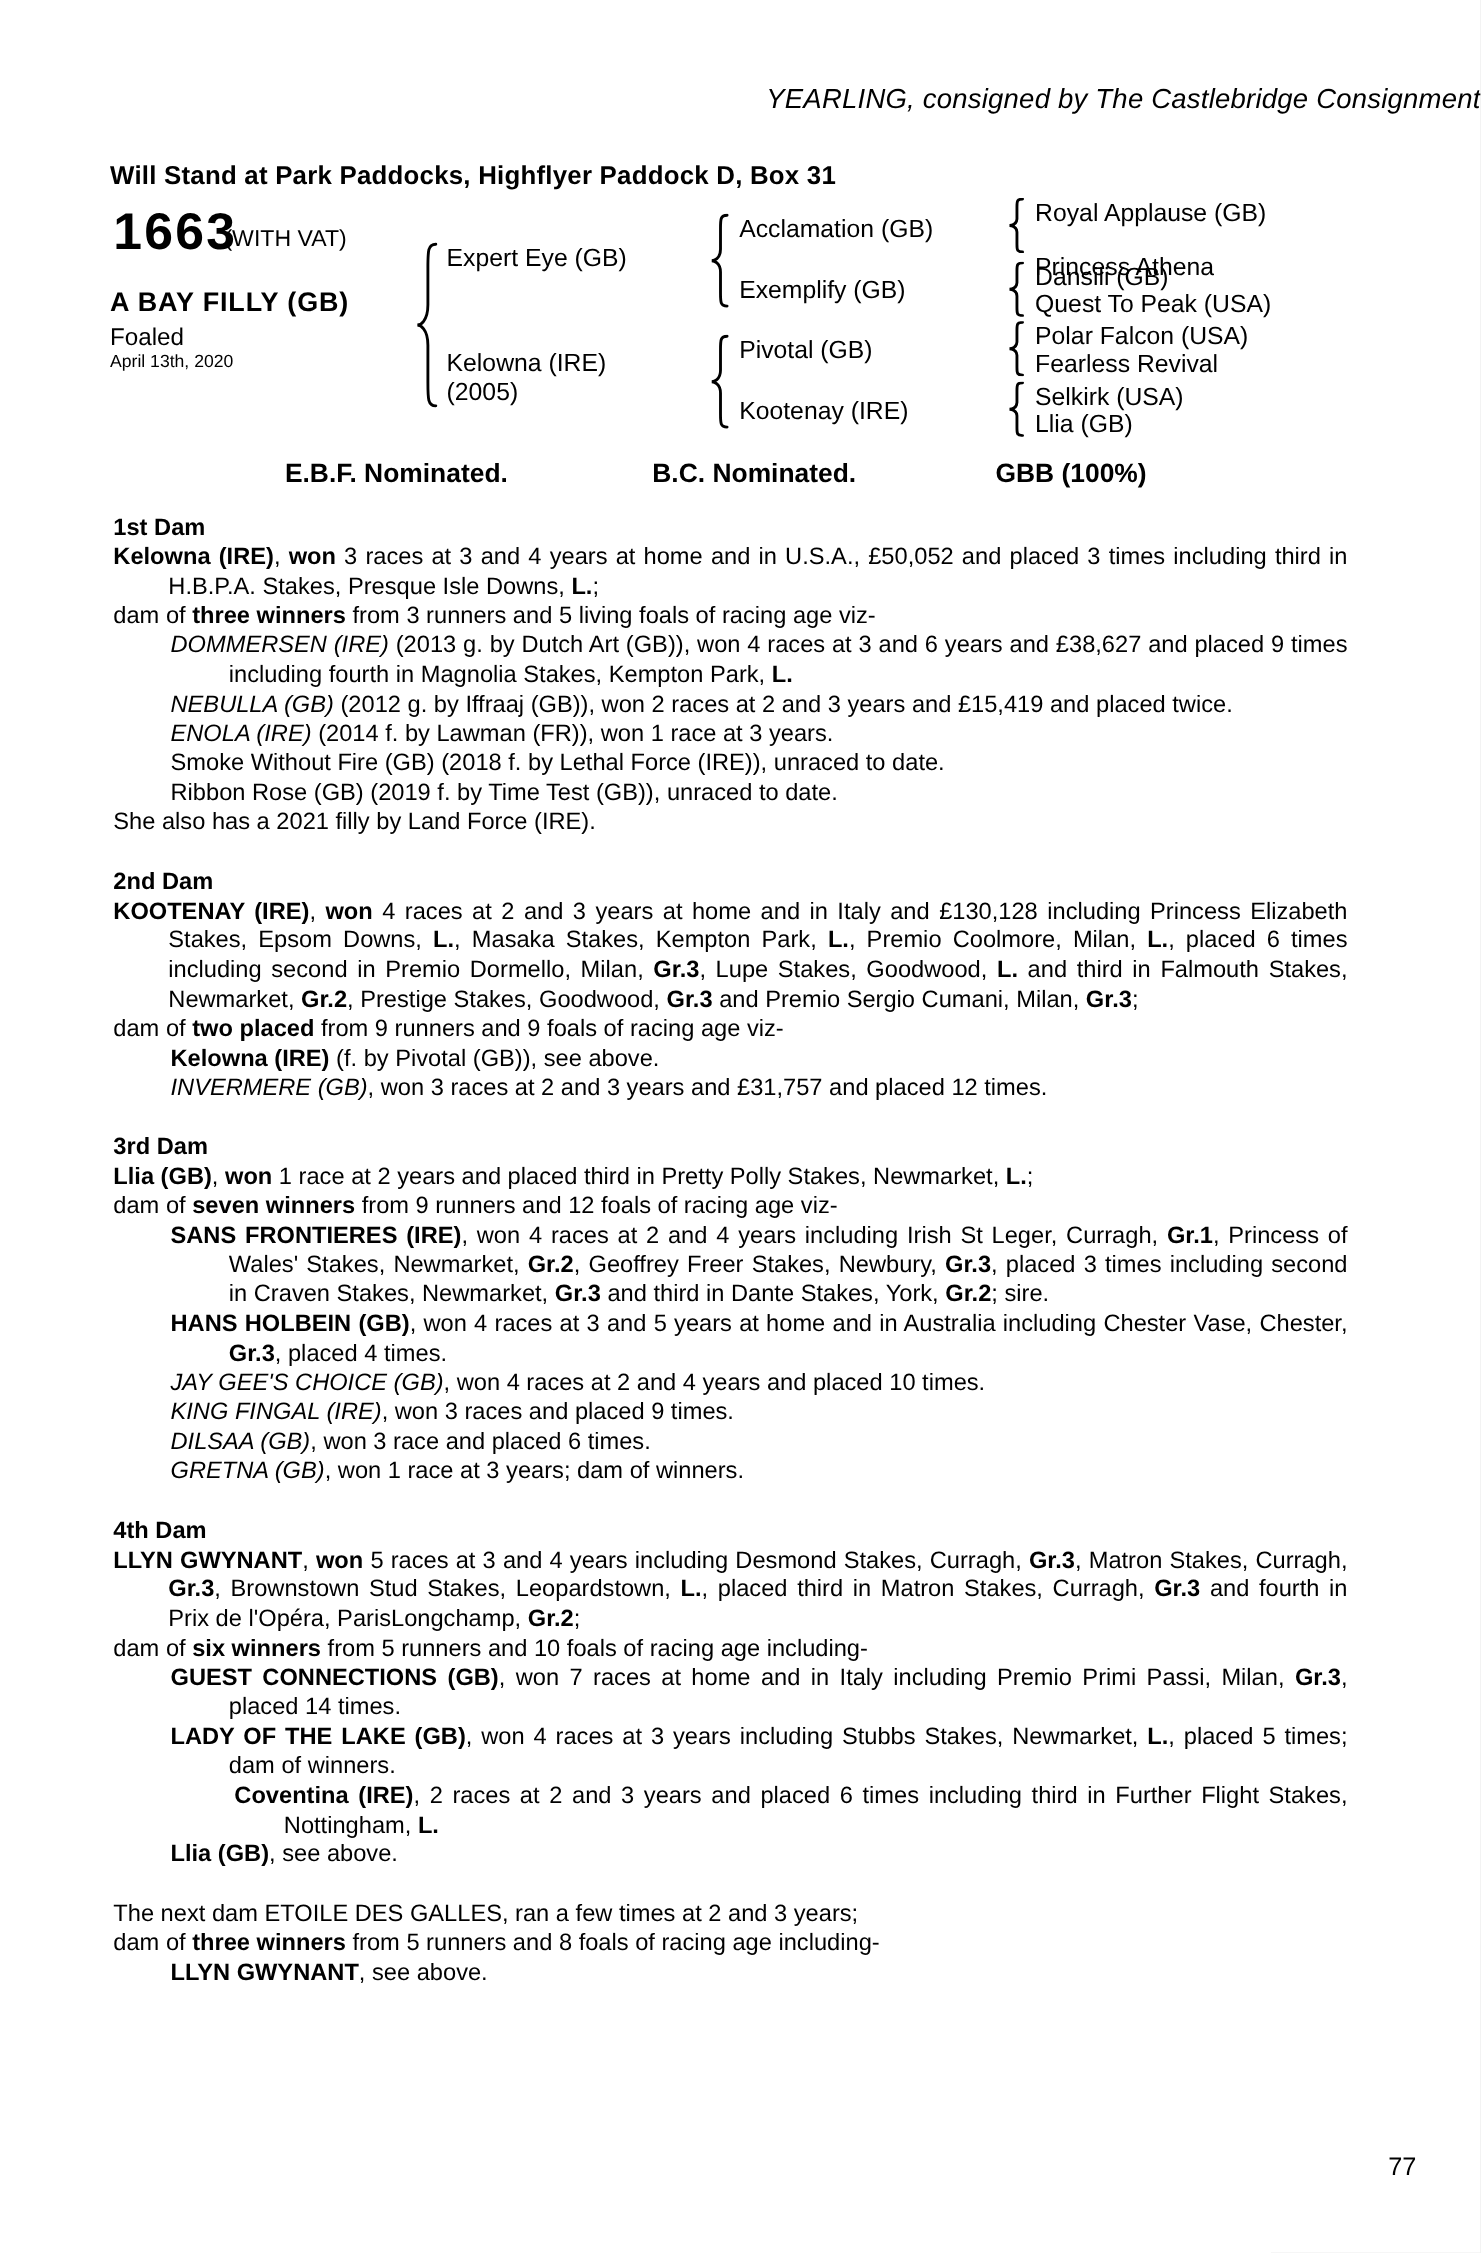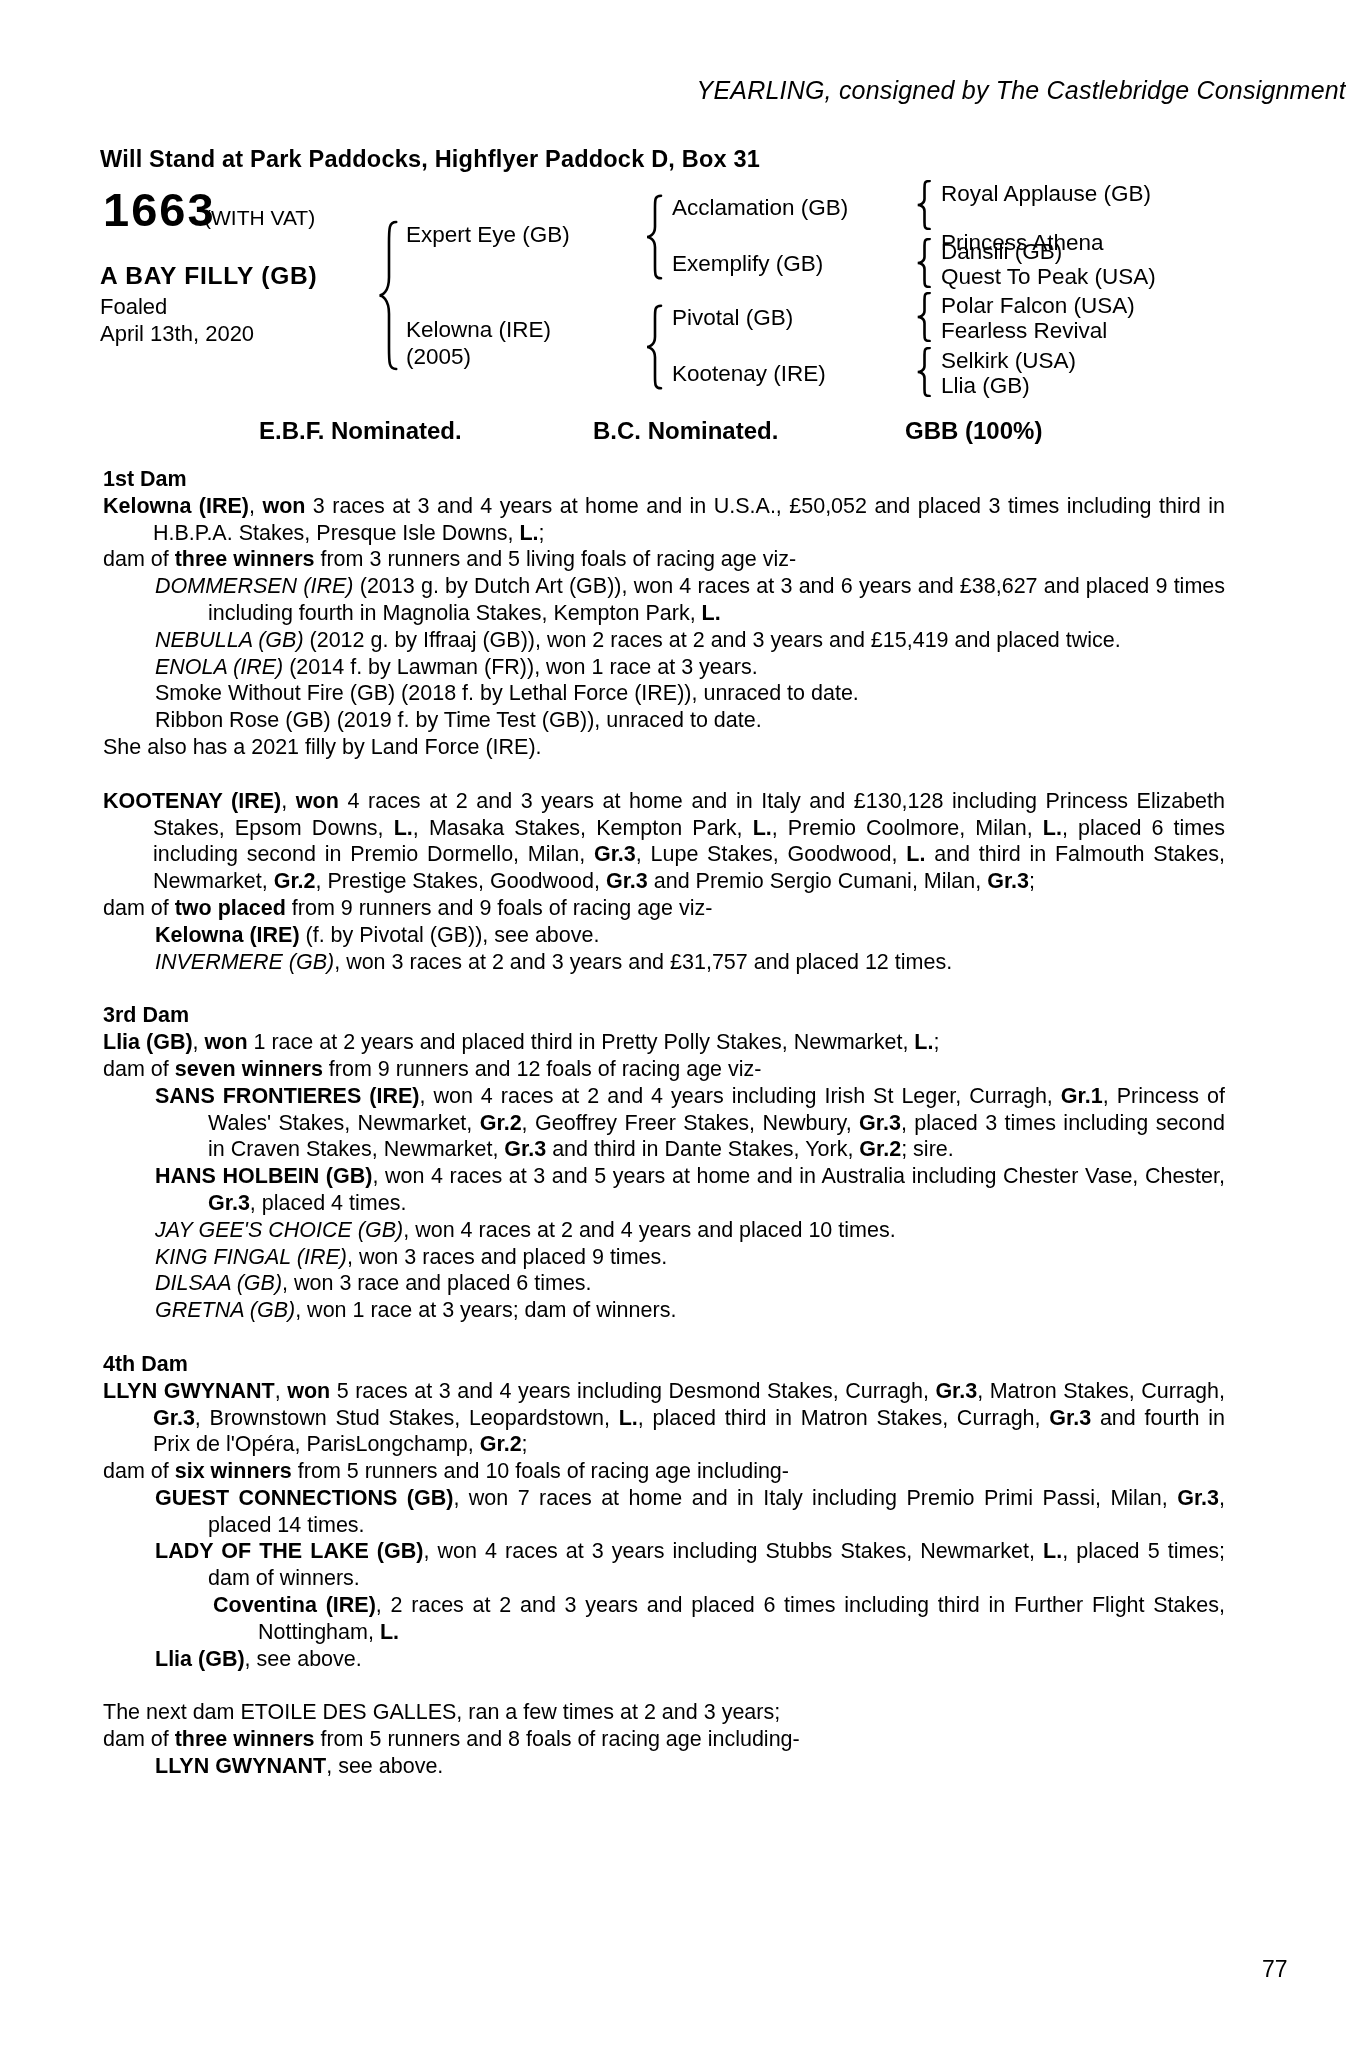--- a/index.html
+++ b/index.html
@@ -10,21 +10,21 @@
   .abs{position:absolute;}
   .title{
     top:76px;left:0;width:100%;text-align:right;
     font-style:italic;font-size:25px;letter-spacing:0.2px;
   }
   .stand{left:100px;top:146px;font-weight:bold;font-size:23.5px;letter-spacing:0.2px;}
   .lotnum{left:103px;top:186px;font-weight:bold;font-size:47px;letter-spacing:2px;line-height:1;}
   .vat{left:204px;top:206px;font-size:21px;}
   .horse{left:100px;top:262px;font-weight:bold;font-size:24.5px;letter-spacing:0.8px;}
   .foaled{left:100px;top:294px;font-size:22px;}
-  .foaldate{left:100px;top:321px;font-size:22px;text-align:right;}
+  .foaldate{left:100px;top:321px;font-size:16px;text-align:right;}
   .pedname{font-size:22.5px;line-height:25px;white-space:nowrap;}
   .brace{position:absolute;}
   .brace svg{display:block;width:100%;height:100%;}
   .noms{font-weight:bold;font-size:24px;top:417px;}
   .sections{
     left:103px;top:466px;width:1122px;
     font-size:21.5px;line-height:26.8px;text-align:justify;
   }
   .sections p{margin:0;}
   .sec-heading{font-weight:bold;text-align:left;}
@@ -118,20 +118,21 @@
         <p class="para p-dam"><span class="b">Kelowna (IRE)</span><span>, </span><span class="b">won</span><span> 3 races at 3 and 4 years at home and in U.S.A., £50,052 and placed 3 times including third in H.B.P.A. Stakes, Presque Isle Downs, </span><span class="b">L.</span><span>;</span></p>
         <p class="para p-flush"><span>dam of </span><span class="b">three winners</span><span> from 3 runners and 5 living foals of racing age viz-</span></p>
         <p class="para p-prog"><span class="i">DOMMERSEN (IRE)</span><span> (2013 g. by Dutch Art (GB)), won 4 races at 3 and 6 years and £38,627 and placed 9 times including fourth in Magnolia Stakes, Kempton Park, </span><span class="b">L.</span></p>
         <p class="para p-prog"><span class="i">NEBULLA (GB)</span><span> (2012 g. by Iffraaj (GB)), won 2 races at 2 and 3 years and £15,419 and placed twice.</span></p>
         <p class="para p-prog"><span class="i">ENOLA (IRE)</span><span> (2014 f. by Lawman (FR)), won 1 race at 3 years.</span></p>
         <p class="para p-prog"><span>Smoke Without Fire (GB) (2018 f. by Lethal Force (IRE)), unraced to date.</span></p>
         <p class="para p-prog"><span>Ribbon Rose (GB) (2019 f. by Time Test (GB)), unraced to date.</span></p>
         <p class="para p-flush"><span>She also has a 2021 filly by Land Force (IRE).</span></p>
       </div>
       <div class="dam-section">
+        <p class="sec-heading">2nd Dam</p>
         <p class="para p-dam"><span class="b">KOOTENAY (IRE)</span><span>, </span><span class="b">won</span><span> 4 races at 2 and 3 years at home and in Italy and £130,128 including Princess Elizabeth Stakes, Epsom Downs, </span><span class="b">L.</span><span>, Masaka Stakes, Kempton Park, </span><span class="b">L.</span><span>, Premio Coolmore, Milan, </span><span class="b">L.</span><span>, placed 6 times including second in Premio Dormello, Milan, </span><span class="b">Gr.3</span><span>, Lupe Stakes, Goodwood, </span><span class="b">L.</span><span> and third in Falmouth Stakes, Newmarket, </span><span class="b">Gr.2</span><span>, Prestige Stakes, Goodwood, </span><span class="b">Gr.3</span><span> and Premio Sergio Cumani, Milan, </span><span class="b">Gr.3</span><span>;</span></p>
         <p class="para p-flush"><span>dam of </span><span class="b">two placed</span><span> from 9 runners and 9 foals of racing age viz-</span></p>
         <p class="para p-prog"><span class="b">Kelowna (IRE)</span><span> (f. by Pivotal (GB)), see above.</span></p>
         <p class="para p-prog"><span class="i">INVERMERE (GB)</span><span>, won 3 races at 2 and 3 years and £31,757 and placed 12 times.</span></p>
       </div>
       <div class="dam-section">
         <p class="sec-heading">3rd Dam</p>
         <p class="para p-dam"><span class="b">Llia (GB)</span><span>, </span><span class="b">won</span><span> 1 race at 2 years and placed third in Pretty Polly Stakes, Newmarket, </span><span class="b">L.</span><span>;</span></p>
         <p class="para p-flush"><span>dam of </span><span class="b">seven winners</span><span> from 9 runners and 12 foals of racing age viz-</span></p>
         <p class="para p-prog"><span class="b">SANS FRONTIERES (IRE)</span><span>, won 4 races at 2 and 4 years including Irish St Leger, Curragh, </span><span class="b">Gr.1</span><span>, Princess of Wales' Stakes, Newmarket, </span><span class="b">Gr.2</span><span>, Geoffrey Freer Stakes, Newbury, </span><span class="b">Gr.3</span><span>, placed 3 times including second in Craven Stakes, Newmarket, </span><span class="b">Gr.3</span><span> and third in Dante Stakes, York, </span><span class="b">Gr.2</span><span>; sire.</span></p>

